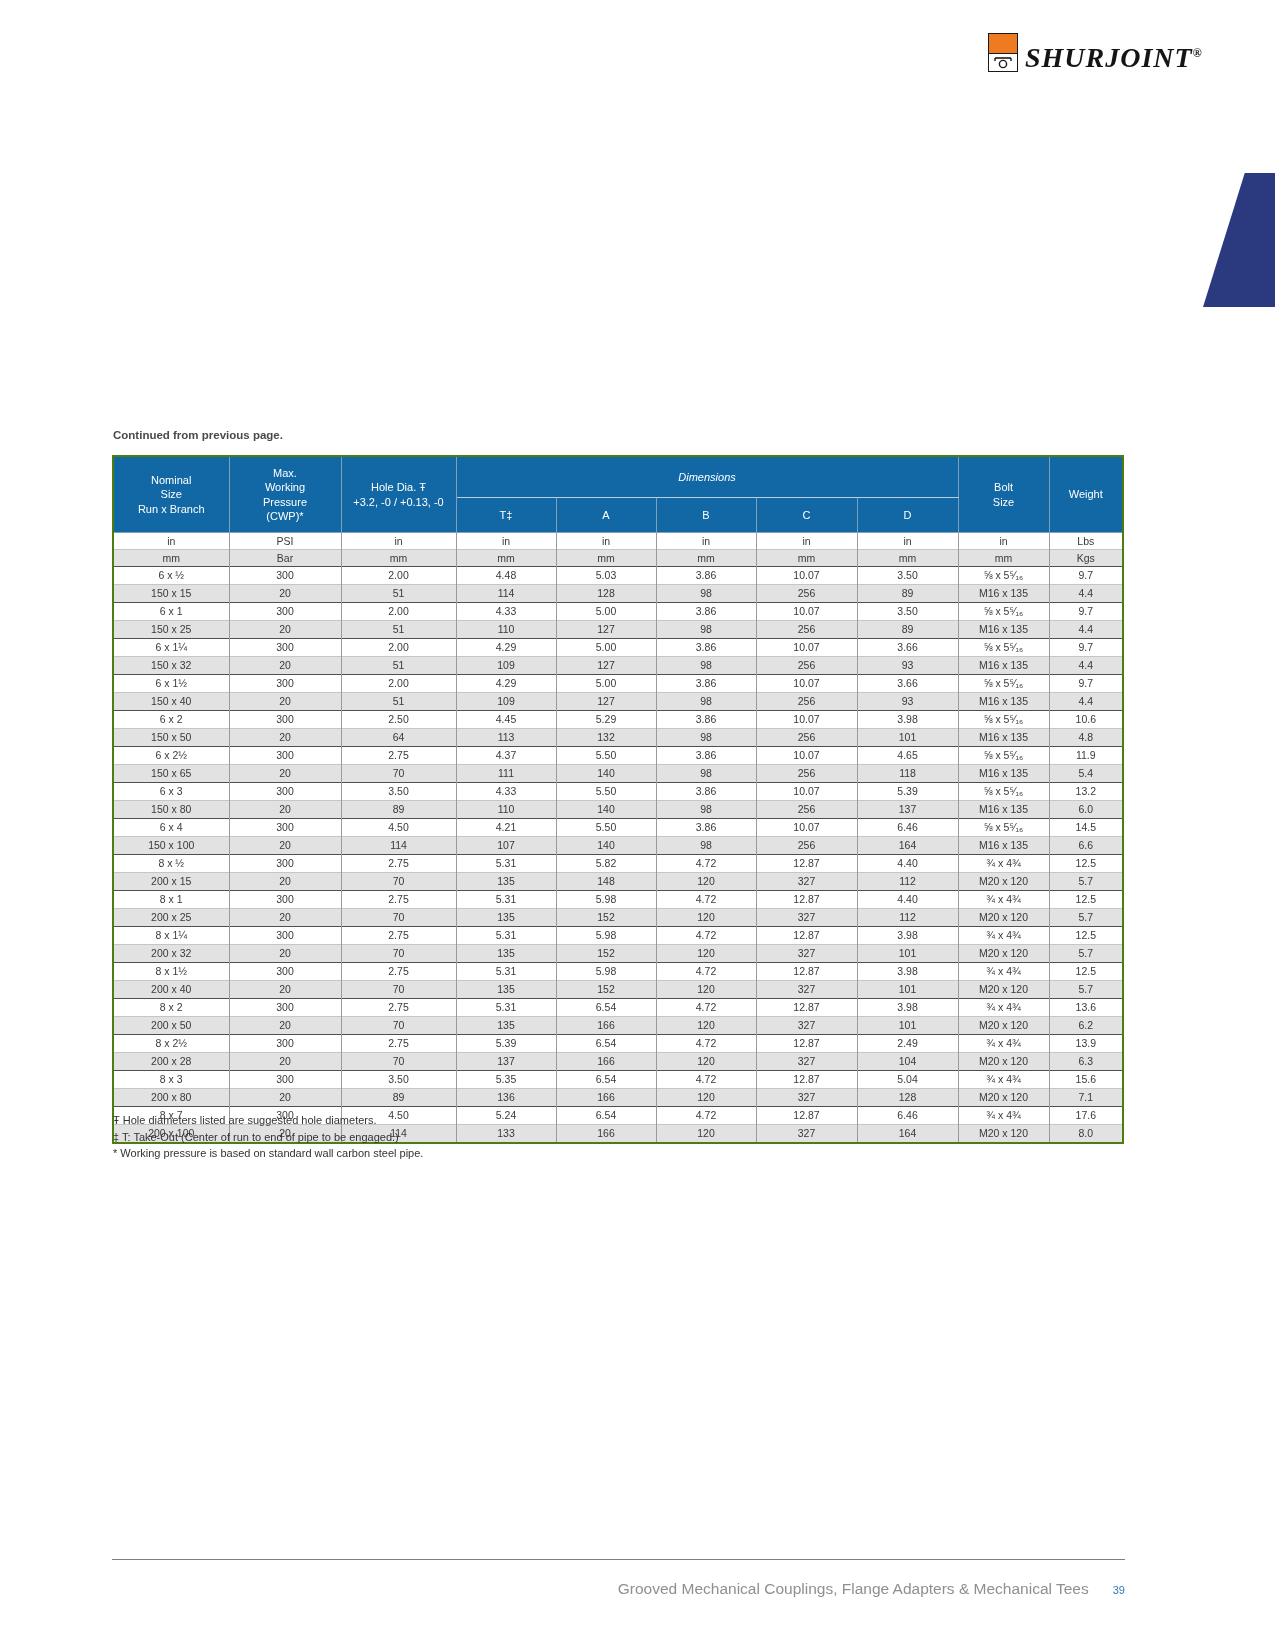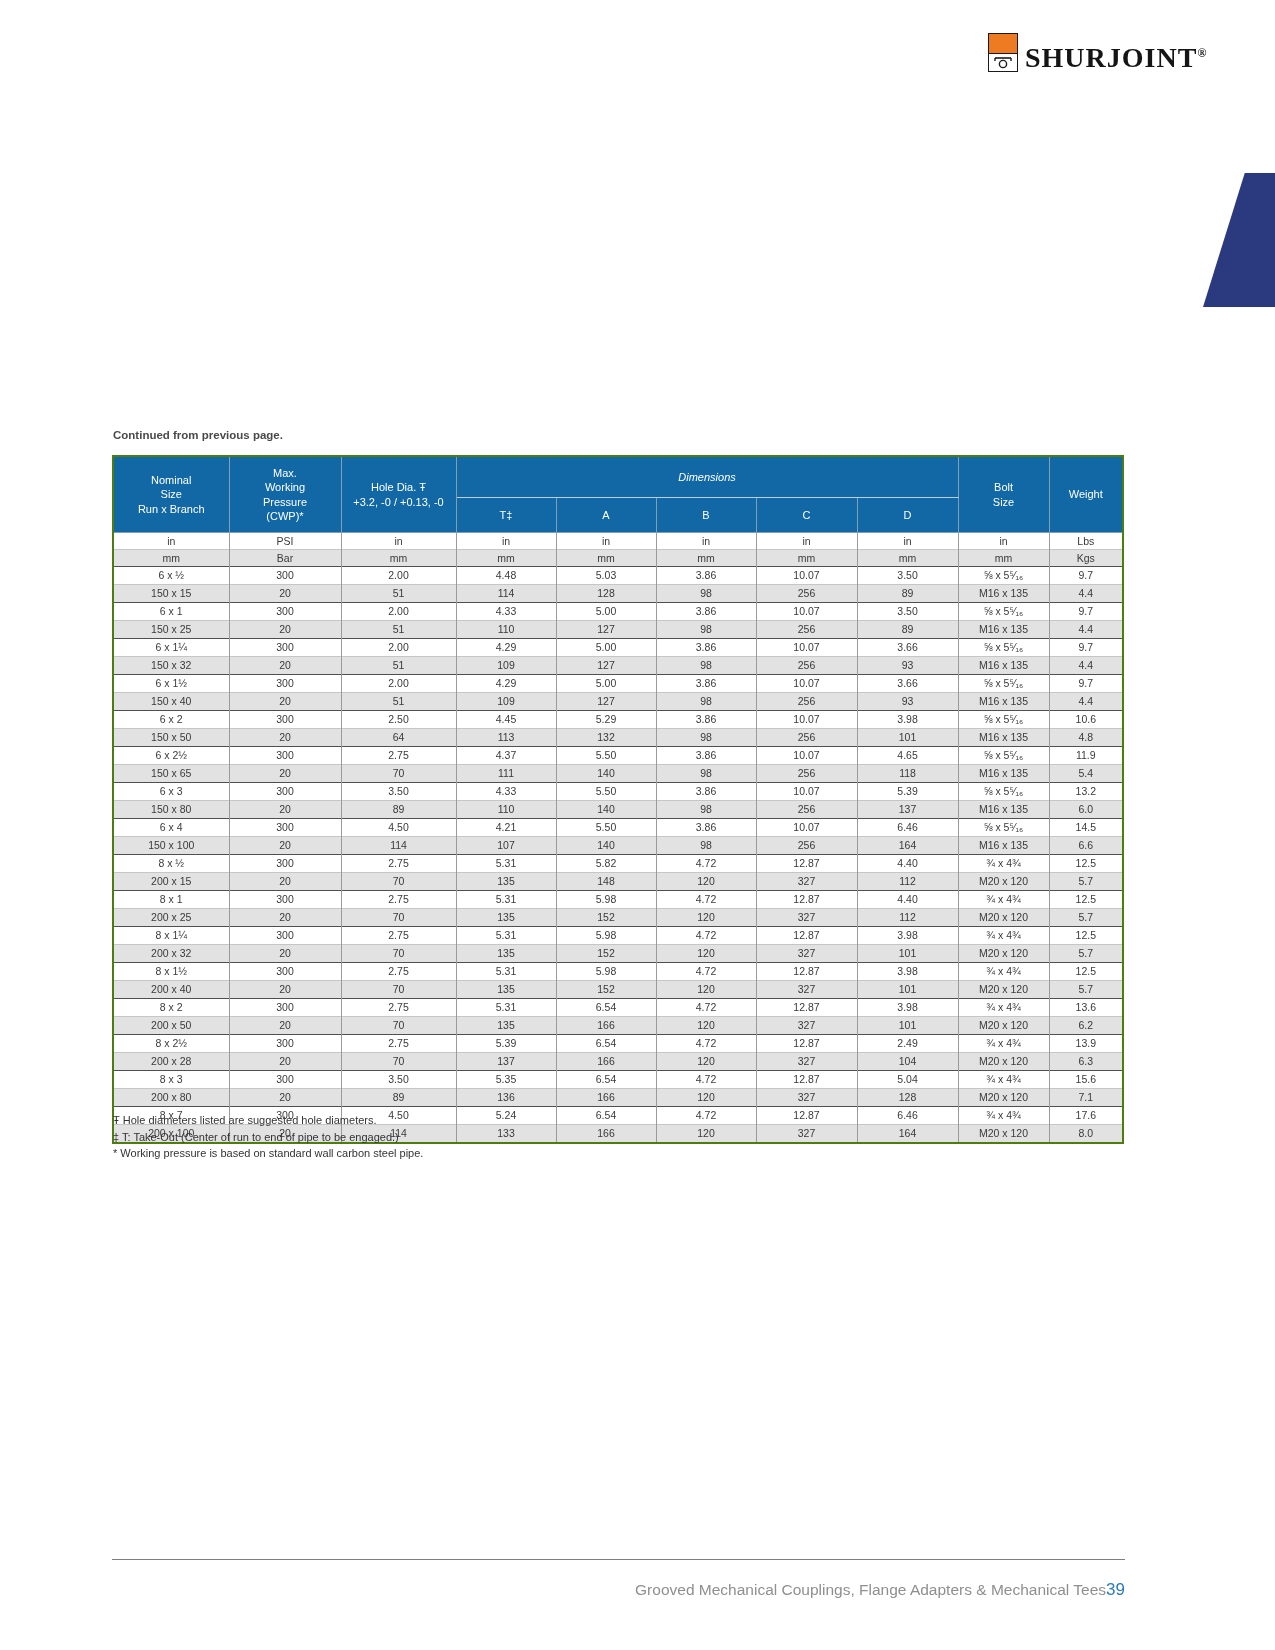--- a/index.html
+++ b/index.html
@@ -1,20 +1,20 @@
 <!DOCTYPE html>
 <html><head>
 <meta charset="utf-8">
 <style>
   html,body{margin:0;padding:0;background:#fff;}
   .page{position:relative;width:1275px;height:1650px;background:#ffffff;overflow:hidden;
         font-family:"Liberation Sans",sans-serif;color:#333;}
 
   
-  .logo{position:absolute;top:33px;left:988px;display:flex;align-items:flex-start;gap:7px;}
+  .logo{position:absolute;top:33px;left:988px;display:flex;align-items:flex-start;gap:7px;font-style:italic;}
   .logo-mark{width:30px;border:1px solid #1a1a1a;box-sizing:border-box;}
   .logo-orange{height:19px;background:#EE7B22;}
   .logo-glyph{height:17px;background:#fff;display:flex;align-items:center;justify-content:center;border-top:1px solid #1a1a1a;}
   .logo-text{font-family:"Liberation Serif",serif;font-weight:bold;font-size:28px;
              letter-spacing:1px;color:#151515;line-height:40px;white-space:nowrap;}
   .logo-text sup{font-size:12px;vertical-align:super;}
 
   
   .side-tab{position:absolute;top:173px;right:0;width:72px;height:134px;background:#2B3A7E;
             clip-path:polygon(58% 0,100% 0,100% 100%,0 100%);}
@@ -42,21 +42,21 @@
 
   
   .footnotes{position:absolute;left:113px;top:1114px;font-size:11px;color:#333;}
   .footnotes div{margin-bottom:4.5px;}
 
   
   .footer-rule{position:absolute;left:112px;top:1559px;width:1013px;height:0;
                border-top:1px solid #7e7e7e;}
   .footer{position:absolute;left:112px;top:1580px;width:1013px;text-align:right;
           font-size:15.5px;color:#8f8f8f;white-space:nowrap;}
-  .pageno{color:#2E79B9;font-size:17px;margin-left:0;}
+  .pageno{color:#2E79B9;font-size:11px;margin-left:24px;}
 </style>
 </head>
 <body>
 
 <div class="page">
 
   <div class="logo">
     <div class="logo-mark">
       <div class="logo-orange"></div>
       <div class="logo-glyph">

